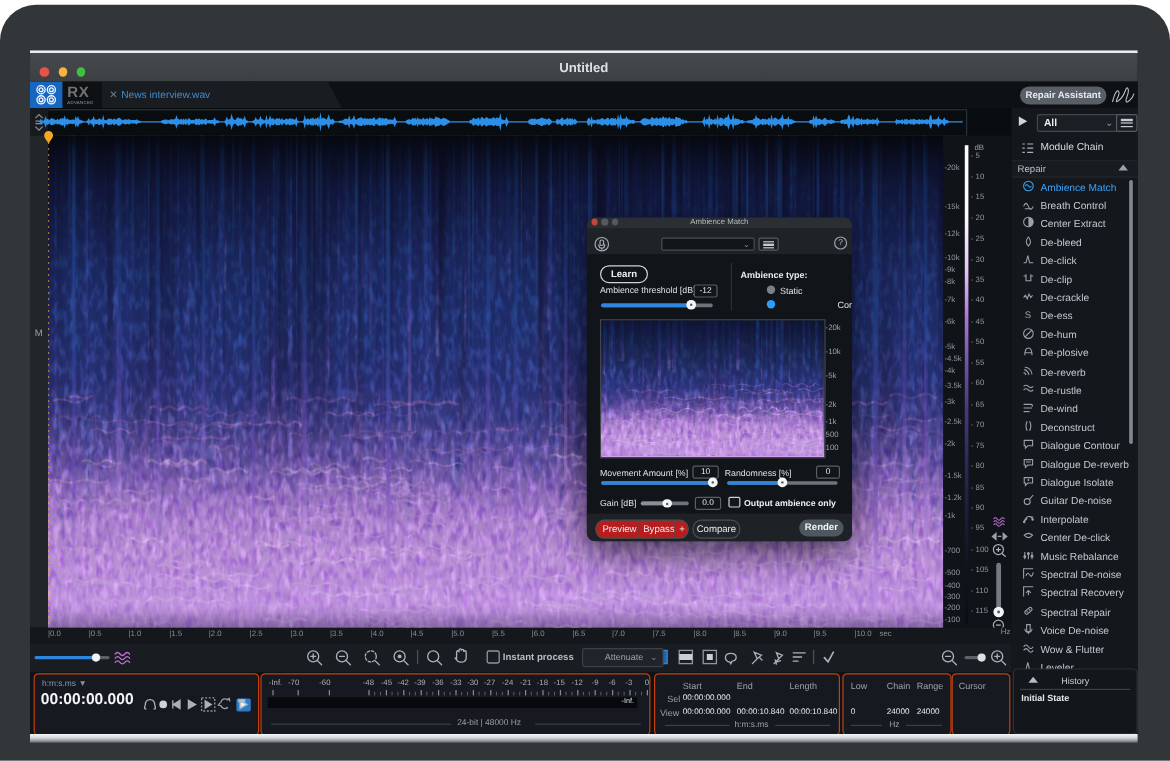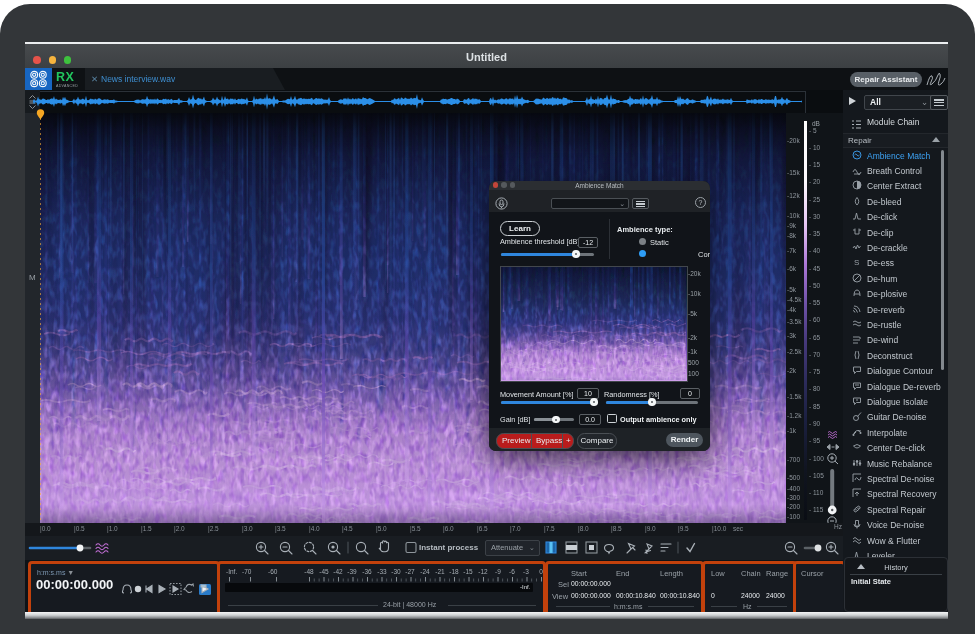--- a/index.html
+++ b/index.html
@@ -7,40 +7,40 @@
 #bezel{left:0;top:4px;width:975px;height:630px;background:#333639;border-radius:30px 30px 0 0;}
 #screen{left:25px;top:42px;width:923px;height:570px;background:#101418;}
 #bottomstrip{left:25px;top:612px;width:923px;height:7px;background:linear-gradient(180deg,#f4f5f6 0%,#cfd2d4 45%,#8d9093 80%,#5a5d60 100%);}
 
 #titlebar{left:25px;top:42px;width:923px;height:26px;background:linear-gradient(180deg,#eceef0 0,#eceef0 2px,#474a4d 2px,#3c4043 100%);}
 .tl{position:absolute;top:14px;width:7.6px;height:7.6px;border-radius:50%;}
 #wtitle{position:absolute;top:9px;left:0;width:100%;text-align:center;color:#dde1e4;font-size:11px;font-weight:bold;}
 
 #tabbar{left:25px;top:68px;width:923px;height:22px;background:#0e1114;}
 #rxlogo{left:0;top:0;width:27px;height:22px;background:#1766c2;}
-#rxtxt{left:31px;top:2px;color:#22c55e;font-size:12.5px;font-weight:bold;letter-spacing:0.5px;}
+#rxtxt{left:31px;top:2px;color:#737373;font-size:12.5px;font-weight:bold;letter-spacing:0.5px;}
 #rxadv{left:31px;top:15.5px;color:#9aa0a5;font-size:3.6px;letter-spacing:0.3px;}
 #tab{left:60px;top:0;width:200px;height:22px;background:#191d21;clip-path:polygon(0 0,188px 0,200px 22px,0 22px);}
 #tabx{position:absolute;left:6px;top:5.5px;color:#57809f;font-size:8.5px;}
 #tabname{position:absolute;left:16px;top:6px;color:#3e8ed0;font-size:8.5px;}
 #repair-assist{left:825px;top:4px;width:72px;height:15px;background:#585f66;border-radius:8px;color:#e8ebed;font-size:8px;font-weight:bold;text-align:center;line-height:15px;}
 
 #waveband{left:25px;top:90px;width:818px;height:23px;background:#0a0d10;}
 #wavegutter{left:0;top:0;width:15px;height:23px;background:#171b1f;}
 
 #specgutter{left:25px;top:113px;width:15px;height:410px;background:#22262b;}
 #spec{left:40px;top:113px;width:746px;height:410px;background:linear-gradient(180deg,#0a0d15 0%,#0c1120 12%,#11203e 28%,#19294f 40%,#202c5c 50%,#333076 60%,#5240a6 68%,#7448bc 76%,#9d5cd4 84%,#b56ee6 92%,#bf80ea 100%);overflow:hidden;}
 #freqscale{left:786px;top:113px;width:57px;height:410px;background:#101418;}
 
 #ruler{left:25px;top:523px;width:818px;height:13px;background:#14171b;color:#7f868d;font-size:7px;}
 
 #toolbar{left:25px;top:536px;width:818px;height:24px;background:#191d22;}
 
 #transport{left:25px;top:560px;width:818px;height:52px;background:#0f1317;}
-.panel{position:absolute;background:#161a20;border:3px solid #c2410c;border-radius:4px;}
+.panel{position:absolute;background:#161a20;border:1px solid #c2410c;border-radius:4px;}
 
 #rightpanel{left:843px;top:90px;width:105px;height:522px;background:#14181d;}
 .modrow{position:absolute;left:0;width:100%;height:15.4px;color:#c3c9cf;font-size:8.5px;}
 .modrow .mi{position:absolute;left:9px;top:2px;width:11px;height:11px;}
 .modrow .mt{position:absolute;left:24px;top:3px;white-space:nowrap;}
 
 .vbox{height:9px;background:#121519;border:1px solid #5a5f64;border-radius:2px;color:#e8ecef;font-size:7px;text-align:center;line-height:9px;}
 .slider{height:3.2px;background:#6e747a;border-radius:2px;}
 .slider i{position:absolute;left:0;top:0;height:100%;background:#2f86dd;border-radius:2px;display:block;}
 .slider b{position:absolute;top:-2.2px;width:7.6px;height:7.6px;margin-left:-3.8px;border-radius:50%;background:#f4f6f7;display:block;}
@@ -881,21 +881,21 @@
         <line x1="788" y1="11" x2="792" y2="11"></line>
  <line x1="805" y1="12" x2="818" y2="12" stroke="#5b6166" stroke-width="2.6"></line>
  <circle cx="818" cy="12" r="3.4" fill="#dfe2e4" stroke="none"></circle>
  <circle cx="831" cy="11" r="4.6"></circle>
         <line x1="834.5" y1="14.5" x2="838" y2="18"></line>
         <line x1="829" y1="11" x2="833" y2="11"></line>
         <line x1="831" y1="9" x2="831" y2="13"></line>
 </g>
 </svg>
 <div class="abs" style="left:394px;top:7px;color:#b6bcc2;font-size:8px;font-weight:bold;">Instant process</div>
-<div class="abs" style="left:460px;top:4px;width:48px;height:14px;background:#20242a;border:1px solid #3c4147;border-radius:2px;color:#9aa1a7;font-size:7.5px;line-height:14px;padding-left:5px;">Attenuate <span style="position:absolute;right:4px;top:0;color:#7e858b;">⌄</span></div>
+<div class="abs" style="left:460px;top:4px;width:48px;height:14px;background:#20242a;border:1px solid #3c4147;border-radius:2px;color:#9aa1a7;font-size:7.5px;line-height:14px;padding-left:18px;">Attenuate <span style="position:absolute;right:4px;top:0;color:#7e858b;">⌄</span></div>
 </div>
 <div class="abs" id="transport">
  <div class="panel" style="left:3px;top:1px;width:186px;height:50px;">
    <div class="abs" style="left:6px;top:5px;color:#7e99b4;font-size:7px;">h:m:s.ms <span style="color:#8a9096">▼</span></div>
    <div class="abs" style="left:5px;top:13px;color:#f2f4f6;font-size:13px;font-weight:bold;letter-spacing:0;">00:00:00.000</div>
    <svg class="abs" style="left:90px;top:17px" width="94" height="16" viewBox="0 0 94 16">
      <g stroke="#aab1b8" stroke-width="1.1" fill="none">
       <path d="M2,9 q0,-5 4,-5 q4,0 4,5 m-8,0 q-1.5,3 1,3 m7,-3 q1.5,3 -1,3"></path>
       <circle cx="17" cy="8" r="3.2" fill="#ced3d7" stroke="none"></circle>
       <path d="M25,4.5 v7 M31,4.5 l-5.5,3.5 l5.5,3.5 z" fill="#aab1b8"></path>

